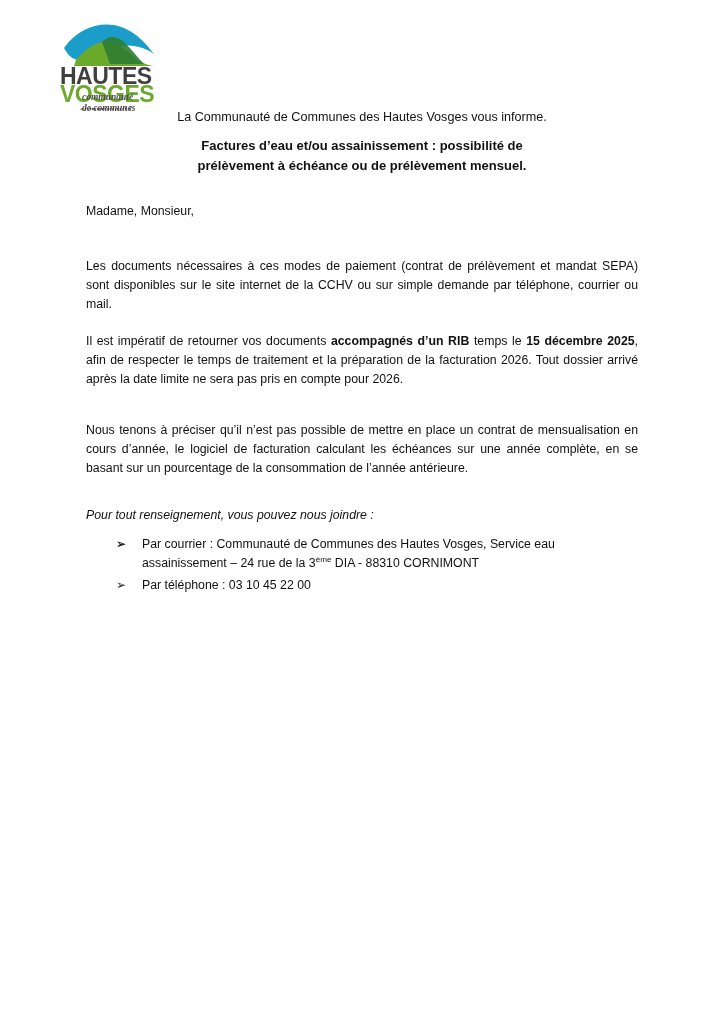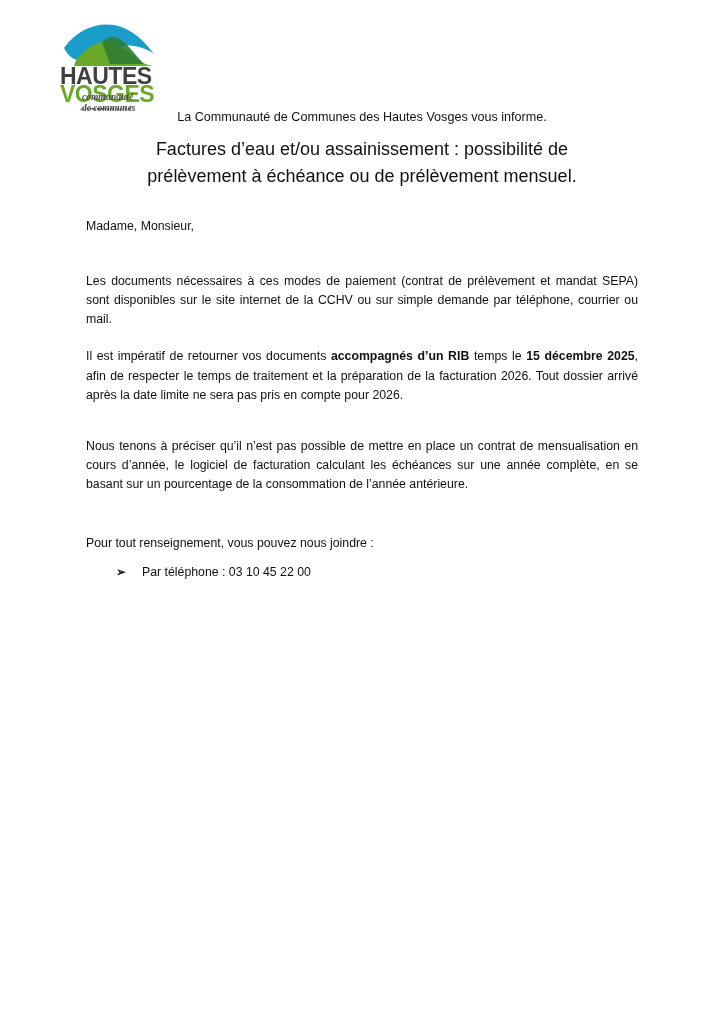--- a/index.html
+++ b/index.html
@@ -66,38 +66,39 @@
   .title-block {
     text-align: center;
     margin-bottom: 26px;
   }
   .title-line1 {
     font-size: 12.6px;
     margin-bottom: 8px;
   }
   .title-line2,
   .title-line3 {
-    font-weight: normal;
-    font-size: 18px;
+    font-weight: bold;
+    font-size: 13px;
   }
   .salutation {
     margin-top: 22px;
     margin-bottom: 22px;
   }
   p.para {
     margin: 0 0 18px 0;
     text-align: justify;
   }
   .spacer-lg { height: 14px; }
   .bold { font-weight: bold; }
   sup { font-size: 0.66em; vertical-align: super; }
 
   .contact-intro {
-    margin-top: 40px;
+    margin-top: 28px;
     margin-bottom: 10px;
+    font-style: italic;
   }
   ul.contact-list {
     list-style: none;
     margin: 0;
     padding: 0 0 0 30px;
   }
   ul.contact-list li {
     position: relative;
     margin-bottom: 2px;
     padding-left: 26px;
@@ -158,20 +159,21 @@
     <p class="para">Nous tenons à préciser qu’il n’est pas possible de mettre en place un contrat de mensualisation en cours d’année, le logiciel de facturation calculant les échéances sur une année complète, en se basant sur un pourcentage de la consommation de l’année antérieure.</p>
 
     <div class="contact-intro">Pour tout renseignement, vous pouvez nous joindre :</div>
 
     <ul class="contact-list">
       <li>
         <span class="bullet">➢</span>
       </li>
       <li>
         <span class="bullet">➢</span>
+        <span><span>Par courrier : Communauté de Communes des Hautes Vosges, Service eau assainissement – 24 rue de la 3</span><sup>ème</sup><span> DIA - 88310 CORNIMONT</span></span>
       </li>
       <li>
         <span class="bullet">➢</span>
         <span>Par téléphone : 03 10 45 22 00</span>
       </li>
     </ul>
 
   </div>
 </div>
 

